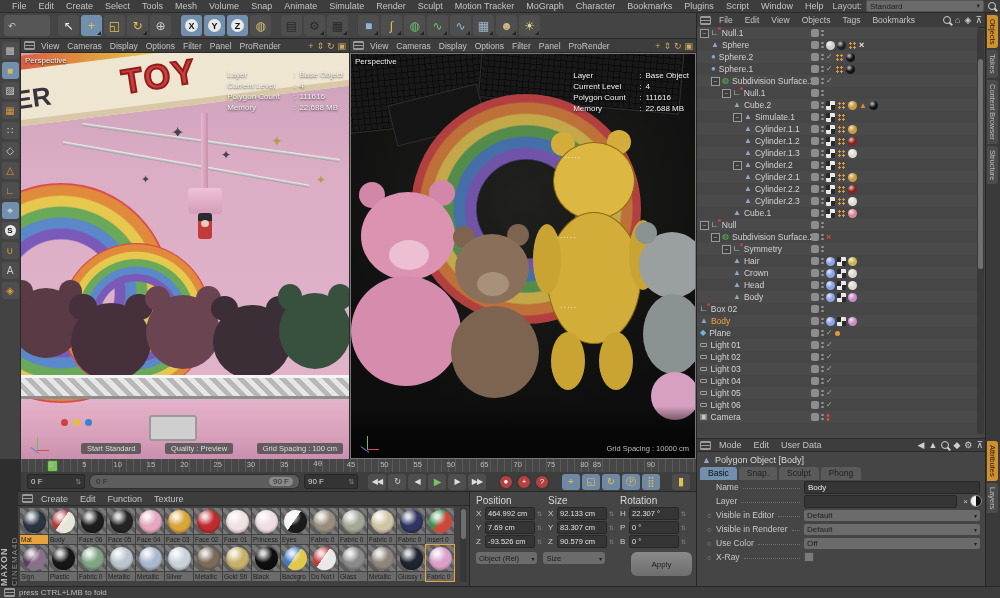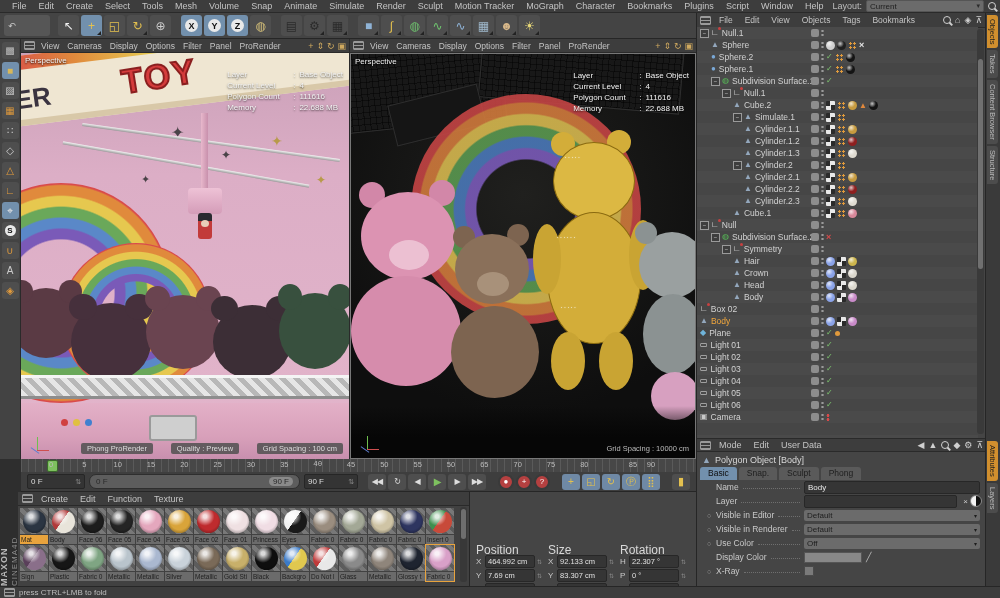--- a/index.html
+++ b/index.html
@@ -145,21 +145,21 @@
   .mlabel{width:28px;height:9px;background:#6b6b6b;color:#1e1e1e;font-size:6.5px;line-height:9px;
      padding:0 1px;box-sizing:border-box;overflow:hidden;white-space:nowrap;margin-top:1px;}
   .mlabel.lsel{background:#e8a33d;}
   #mat-scroll{position:absolute;right:2px;top:15px;width:7px;height:75px;background:#383838;border-radius:3px;}
   #mat-scroll i{position:absolute;left:1px;top:2px;width:5px;height:30px;background:#6e6e6e;border-radius:3px;display:block;}
   
   #coords{left:470px;top:492px;width:226px;height:94px;background:#454545;box-sizing:border-box;
      padding:3px 4px 0 6px;}
   .ccols{display:flex;gap:6px;}
   .ccol{width:66px;}
-  .chead{font-size:12px;color:#d8d8d8;height:11px;margin-top:48px;}
+  .chead{font-size:10px;color:#d8d8d8;height:11px;}
   .crow{display:flex;align-items:center;height:14px;gap:2px;}
   .caxis{width:7px;color:#c9c9c9;font-size:8px;}
   .cfield{flex:1;height:11px;background:#353535;border:1px solid #272727;border-radius:2px;color:#e0e0e0;
      font-size:7.5px;display:flex;align-items:center;padding:0 2px;white-space:nowrap;overflow:hidden;}
   .cspin{color:#888;font-size:6px;}
   .cfoot{display:flex;gap:6px;margin-top:4px;}
   .cdrop{width:66px;height:12px;background:#6b6b6b;border-radius:3px;color:#1d1d1d;font-size:7.5px;
      display:flex;align-items:center;padding:0 3px;box-sizing:border-box;}
   .cdrop .arr{margin-left:auto;font-size:6px;}
   .capply{width:66px;height:24px;background:linear-gradient(180deg,#8a8a8a,#6e6e6e);border-radius:6px;
@@ -266,21 +266,21 @@
       <div class="mitem">Character</div>
       <div class="mitem">Bookmarks</div>
       <div class="mitem">Plugins</div>
       <div class="mitem">Script</div>
       <div class="mitem">Window</div>
       <div class="mitem">Help</div>
     </div>
   <div id="menubar-right">
     <span style="color:#bdbdbd;">Layout:</span>
     <div class="layout-select">
-      <span>Current</span>
+      <span>Standard</span>
       <span class="arr">▾</span>
     </div>
     <span class="icon-mag"></span>
   </div>
 </div>
 
 <div id="toolbar" class="abs">
     <div id="undo-block">
       <span class="tg">↶</span>
     </div>
@@ -460,21 +460,21 @@
           <span>:</span>
           <span class="hval">111616</span>
         </div>
         <div class="hudrow">
           <span class="hlab">Memory</span>
           <span>:</span>
           <span class="hval">22.688 MB</span>
         </div>
       </div>
     <div class="vpl-bottom" id="vpl-buttons">
-        <span class="pill">Phong ProRender</span>
+        <span class="pill">Start Standard</span>
         <span class="pill">Quality : Preview</span>
         <span class="pill">Grid Spacing : 100 cm</span>
       </div>
     <div class="gizmo">
         <i class="gz"></i>
         <i class="gx"></i>
         <i class="gzz"></i>
       </div>
   </div>
 </div>
@@ -580,21 +580,21 @@
     <span class="tick-label" style="left: 263.333px;">35</span>
     <span class="tick-label" style="left: 296.667px; font-family: Liberation Mono, monospace;">40</span>
     <span class="tick-label" style="left: 330px;">45</span>
     <span class="tick-label" style="left: 363.333px;">50</span>
     <span class="tick-label" style="left: 396.667px;">55</span>
     <span class="tick-label" style="left: 430px;">50</span>
     <span class="tick-label" style="left: 463.333px;">65</span>
     <span class="tick-label" style="left: 496.667px;">70</span>
     <span class="tick-label" style="left: 530px; text-align: center;">75</span>
     <span class="tick-label" style="left: 563.333px;">80</span>
-    <span class="tick-label" style="left: 612px;">85</span>
+    <span class="tick-label" style="left: 576px;">85</span>
     <span class="tick-label" style="left: 630px;">90</span>
   </div>
 
 <div id="transport" class="abs">
   <div class="ffield">
     <span>0 F</span>
     <span class="spin">⇅</span>
   </div>
   <div id="range-slider">
     <span>0 F</span>
@@ -1386,26 +1386,20 @@
         </div>
         <div class="arow">
           <span class="pre">○</span>
           <span class="lbl">Use Color</span>
           <div class="aselect">
             <span>Off</span>
             <span class="arr">▾</span>
           </div>
         </div>
         <div class="arow">
-          <span class="pre"></span>
-          <span class="lbl">Display Color</span>
-          <span class="aswatch"></span>
-          <span class="aslash">╱</span>
-        </div>
-        <div class="arow">
           <span class="pre">○</span>
           <span class="lbl">X-Ray</span>
           <span class="acheck"></span>
         </div>
       </div>
   </div>
 </div>
 
 <div id="side-tabs" class="abs">
   <div id="side-tabs-top">

